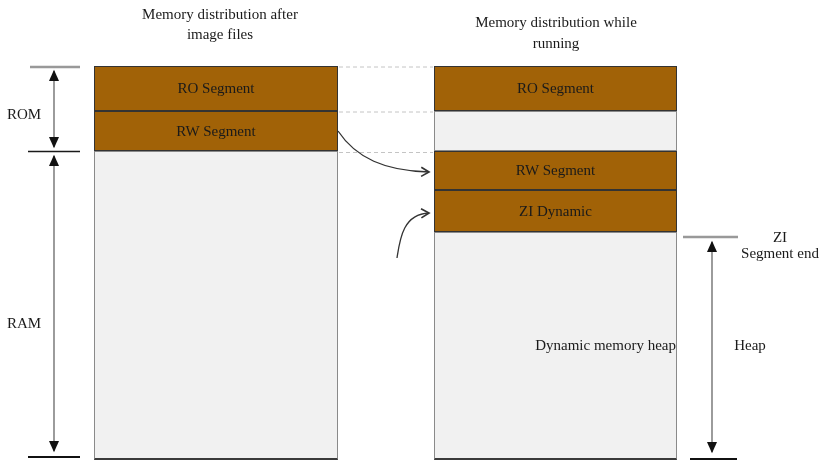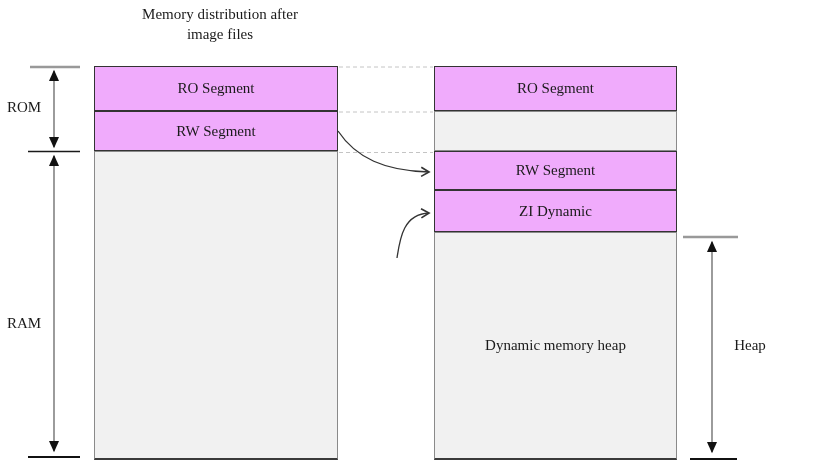--- a/index.html
+++ b/index.html
@@ -11,38 +11,42 @@
   .title div{white-space:nowrap;}
   .title-left{left:100px;top:4px;width:240px;}
   .title-right{left:436px;top:12px;width:240px;line-height:21px;}
   .col{position:absolute;top:66px;display:flex;flex-direction:column;}
   .col-left{left:94px;width:244px;height:394px;}
   .col-right{left:434px;width:243px;height:394px;}
   .seg{
     box-sizing:border-box;width:100%;display:flex;align-items:center;justify-content:center;
     font-size:15px;
   }
-  .seg-gray{background:#f0abfc;border:1px solid #333333;}
+  .seg-gray{background:#a16207;border:1px solid #333333;}
   .seg-light{background:#f1f1f1;border:1px solid #8a8a8a;}
-  .seg-last{border-bottom:2px solid #3a3a3a;}
+  .seg-last{border-bottom:2px solid #3a3a3a;justify-content:flex-end;}
   .side-label{position:absolute;font-size:15px;text-align:center;line-height:16px;}
-  .lbl-rom{left:0;top:99px;width:48px;}
+  .lbl-rom{left:0;top:106px;width:48px;}
   .lbl-ram{left:0;top:315px;width:48px;font-family:Liberation Serif, serif;}
   .lbl-ziend{left:737px;top:229px;width:86px;}
   .lbl-heap{left:722px;top:337px;width:56px;text-align:center;}
   svg.overlay{position:absolute;left:0;top:0;pointer-events:none;}
 </style>
 </head>
 <body>
 
 <div class="canvas">
 
   <div class="title title-left">
     <div>Memory distribution after</div>
     <div>image files</div>
+  </div>
+  <div class="title title-right">
+    <div>Memory distribution while</div>
+    <div>running</div>
   </div>
 
   <div class="col col-left">
     <div class="seg seg-gray" style="height:45px;">
       <span>RO Segment</span>
     </div>
     <div class="seg seg-gray" style="height:40px;">
       <span>RW Segment</span>
     </div>
     <div class="seg seg-light seg-last" style="flex:1;">
@@ -63,20 +67,24 @@
     <div class="seg seg-gray" style="height:42px;">
       <span>ZI Dynamic</span>
     </div>
     <div class="seg seg-light seg-last" style="flex:1;">
       <span>Dynamic memory heap</span>
     </div>
   </div>
 
   <div class="side-label lbl-rom">ROM</div>
   <div class="side-label lbl-ram">RAM</div>
+  <div class="side-label lbl-ziend">
+    <div>ZI</div>
+    <div>Segment end</div>
+  </div>
   <div class="side-label lbl-heap">Heap</div>
 
   <svg class="overlay" width="829" height="464" viewBox="0 0 829 464">
     <defs>
       <marker id="tri" viewBox="0 0 10 8" refX="8" refY="4" markerWidth="10" markerHeight="8" orient="auto-start-reverse">
         <path d="M0,0 L9,4 L0,8 z" fill="#111111"></path>
       </marker>
       <marker id="chev" viewBox="0 0 9 9" refX="7" refY="4.5" markerWidth="9" markerHeight="9" orient="auto">
         <path d="M1,1 L7,4.5 L1,8" fill="none" stroke="#333333" stroke-width="1.3"></path>
       </marker>

